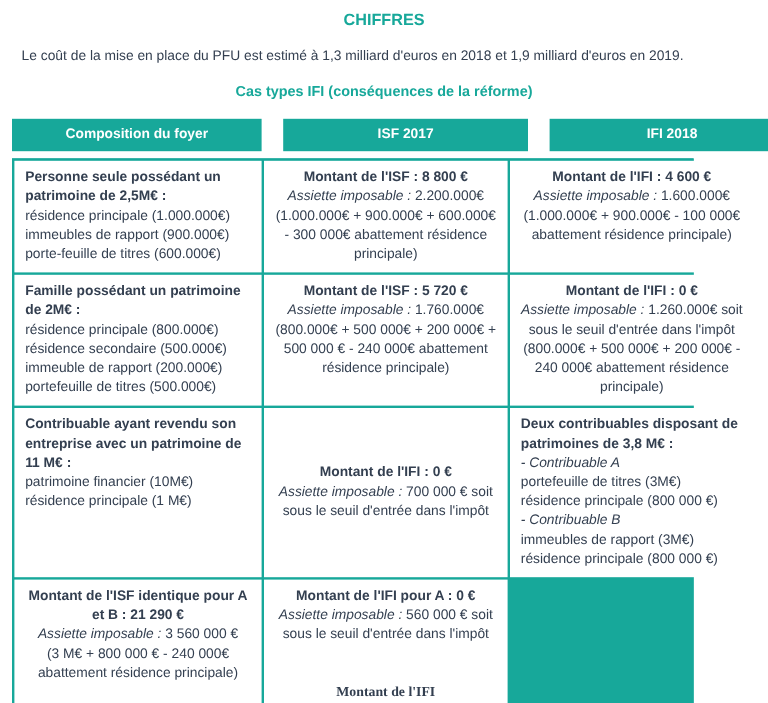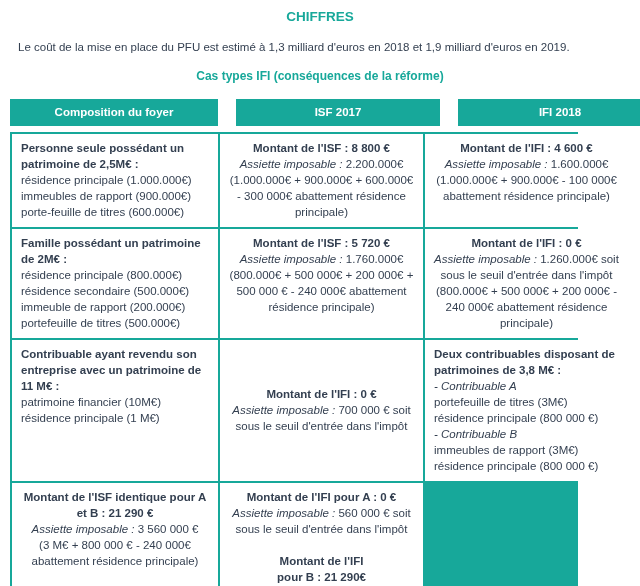--- a/index.html
+++ b/index.html
@@ -66,21 +66,21 @@
     background:#ffffff;
     padding:6px 9px 7px 9px;
     font-size:11.5px;
     line-height:16px;
     color:var(--text);
   }
   .al{text-align:left;}
   .ac{text-align:center;}
   .mid{display:flex;flex-direction:column;justify-content:center;}
   .line{margin:0;}
-  .gap{margin-top:16px;}
+  .gap{margin-top:32px;font-family:Liberation Serif, serif;}
   .seg-bold{font-weight:bold;}
   .seg-italic{font-style:italic;}
   .seg-normal{font-style:normal;font-weight:normal;}
 </style>
 </head>
 <body>
 
 <div class="page">
   <h1 class="doc-title">CHIFFRES</h1>
   <p class="intro">Le coût de la mise en place du PFU est estimé à 1,3 milliard d'euros en 2018 et 1,9 milliard d'euros en 2019.</p>

